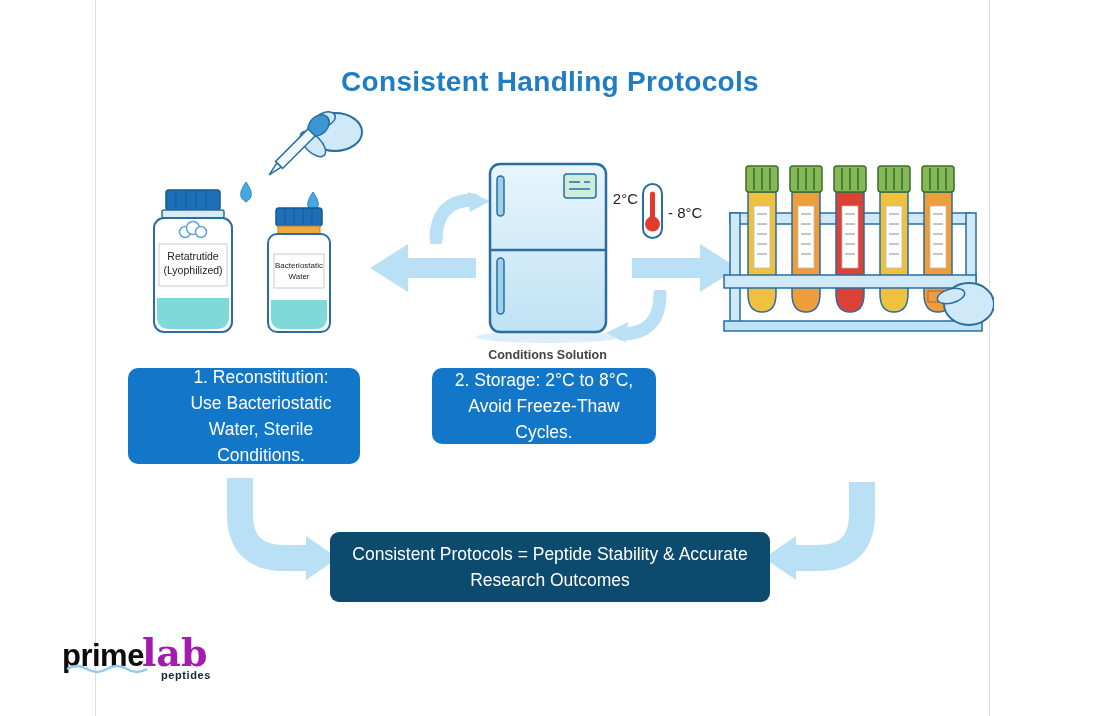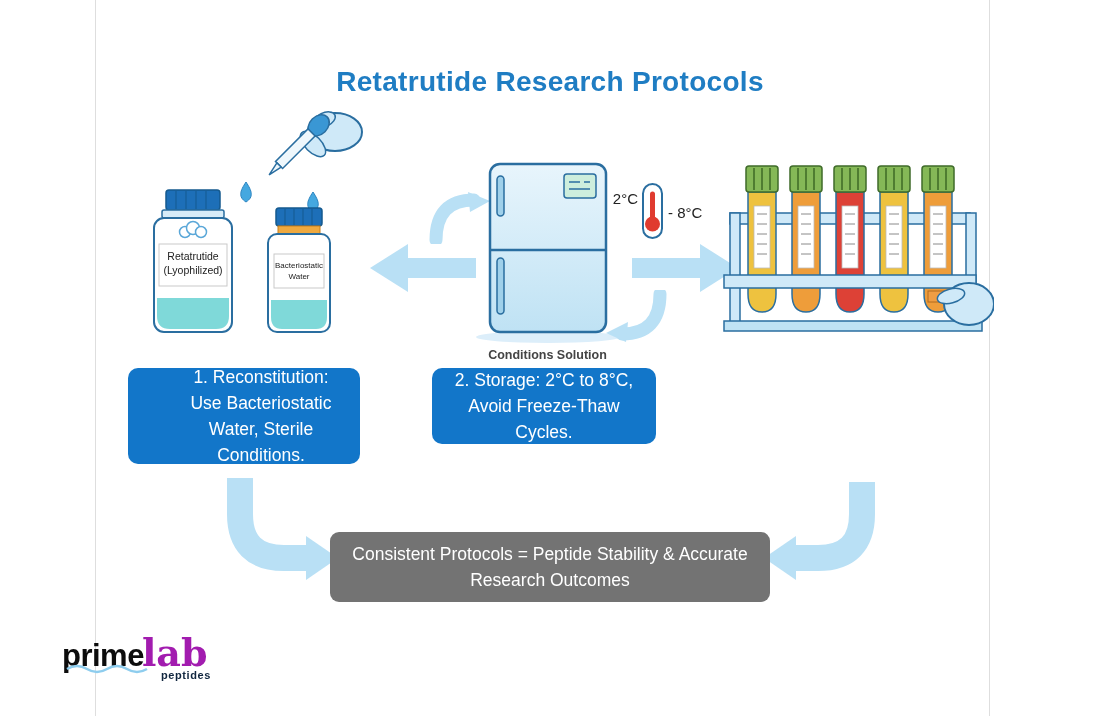--- a/index.html
+++ b/index.html
@@ -12,21 +12,21 @@
   .title{
     top:66px;left:0;width:1100px;text-align:center;
     font-size:28px;font-weight:700;color:#1f7dc3;letter-spacing:0.3px;
   }
   .step-box{
     background:#1276c9;border-radius:10px;color:#ffffff;
     display:flex;align-items:center;justify-content:center;text-align:center;
     font-size:17.5px;line-height:1.5;padding:6px 14px;box-sizing:border-box;
   }
   .summary-box{
-    background:#737373;border-radius:9px;color:#ffffff;
+    background:#0c4a6e;border-radius:9px;color:#ffffff;
     display:flex;align-items:center;justify-content:center;text-align:center;
     font-size:17.5px;line-height:1.5;padding:6px 20px;box-sizing:border-box;
   }
   .fridge-caption{
     text-align:center;font-size:12.5px;color:#444;font-weight:700;
   }
   svg text{font-family:"Liberation Sans",sans-serif;}
   .logo{width:180px;height:70px;}
   .logo-prime{
     font-size:31px;font-weight:700;color:#0c0c0c;letter-spacing:-0.5px;
@@ -42,21 +42,21 @@
   }
 </style>
 </head>
 <body>
 
 <div id="canvas">
 
   <div class="abs edge-line" style="left:95px;"></div>
   <div class="abs edge-line" style="left:989px;"></div>
 
-  <div class="abs title">Retatrutide Research Protocols</div>
+  <div class="abs title">Consistent Handling Protocols</div>
 
   <svg class="abs" style="left:128px;top:102px;" width="240" height="248" viewBox="0 0 240 248">
 
     <g>
       <ellipse cx="207" cy="30" rx="27" ry="19" fill="#cfe9f8" stroke="#2a6ea0" stroke-width="2"></ellipse>
       <ellipse cx="185" cy="42" rx="16" ry="8" transform="rotate(45 185 42)" fill="#cfe9f8" stroke="#2a6ea0" stroke-width="1.5"></ellipse>
       <ellipse cx="196" cy="18" rx="12" ry="7" transform="rotate(-25 196 18)" fill="#cfe9f8" stroke="#2a6ea0" stroke-width="1.5"></ellipse>
       <g transform="rotate(45 168 46)">
         <ellipse cx="168" cy="14" rx="9" ry="12" fill="#3a97d4" stroke="#2a6ea0" stroke-width="1.5"></ellipse>
         <rect x="163" y="24" width="10" height="46" fill="#eef7fc" stroke="#2a6ea0" stroke-width="1.5"></rect>

